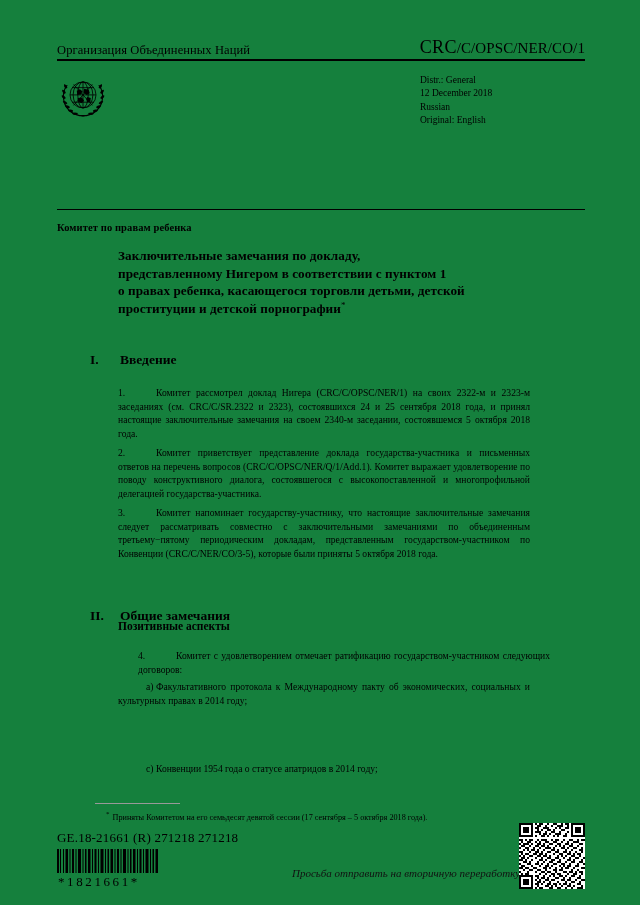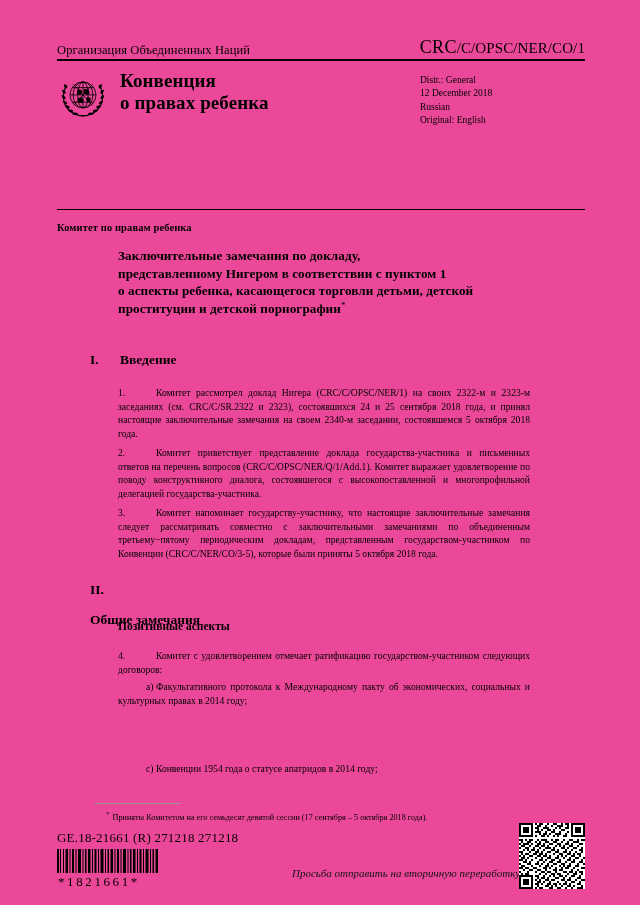--- a/index.html
+++ b/index.html
@@ -13,21 +13,21 @@
     position: relative;
     font-family: "Liberation Serif", "DejaVu Serif", serif;
     color: #000000;
     overflow: hidden;
   }
   .page {
     position: absolute;
     left: 0; top: 0;
     width: 640px;
     height: 905px;
-    background: #ec4899;
+    background: #15803d;
   }
 
   
   .masthead {
     position: absolute;
     left: 57px;
     top: 34px;
     width: 528px;
   }
   .mast-top {
@@ -284,71 +284,67 @@
             <path d="M83 34 q5 -4 3 -9 q-5 1 -6 7 z"></path>
             <path d="M85 44 q6 -3 5 -8 q-5 0 -7 6 z"></path>
             <path d="M85 54 q6 -2 6 -7 q-5 -1 -8 5 z"></path>
             <path d="M82 64 q6 -1 7 -6 q-5 -2 -9 4 z"></path>
             <path d="M77 72 q6 0 8 -5 q-5 -3 -10 2 z"></path>
             <path d="M70 79 q6 1 9 -3 q-4 -4 -10 0 z"></path>
             <path d="M61 84 q6 2 10 -2 q-4 -4 -11 -1 z"></path>
             <path d="M44 86 q6 3 12 0 q-6 -3 -12 0 z"></path>
           </g>
         </svg>
-        <div class="conv-title">
-          <div>Конвенция</div>
-          <div>о правах ребенка</div>
-        </div>
       </div>
 
       <div class="distr">
         <div>Distr.: General</div>
         <div>12 December 2018</div>
         <div>Russian</div>
         <div>Original: English</div>
       </div>
     </div>
   </div>
 
   <div class="rule-mid"></div>
 
   <div class="committee">Комитет по правам ребенка</div>
 
   <div class="doc-title">
     <div>Заключительные замечания по докладу,</div>
     <div>представленному Нигером в соответствии с пунктом 1</div>
-    <div>о аспекты ребенка, касающегося торговли детьми, детской</div>
+    <div>о правах ребенка, касающегося торговли детьми, детской</div>
     <div><span>проституции и детской порнографии</span><span class="ast">*</span></div>
   </div>
 
   <div class="sec-head" style="top:352px;">
     <span class="sec-num">I.</span>
     <span>Введение</span>
   </div>
 
   <div class="para" style="top:386px;">
     <span class="pnum">1.</span><span>Комитет рассмотрел доклад Нигера (CRC/C/OPSC/NER/1) на своих 2322-м и 2323-м заседаниях (см. CRC/C/SR.2322 и 2323), состоявшихся 24 и 25 сентября 2018 года, и принял настоящие заключительные замечания на своем 2340-м заседании, состоявшемся 5 октября 2018 года.</span>
   </div>
 
   <div class="para" style="top:446px;">
     <span class="pnum">2.</span><span>Комитет приветствует представление доклада государства-участника и письменных ответов на перечень вопросов (CRC/C/OPSC/NER/Q/1/Add.1). Комитет выражает удовлетворение по поводу конструктивного диалога, состоявшегося с высокопоставленной и многопрофильной делегацией государства-участника.</span>
   </div>
 
   <div class="para" style="top:506px;">
     <span class="pnum">3.</span><span>Комитет напоминает государству-участнику, что настоящие заключительные замечания следует рассматривать совместно с заключительными замечаниями по объединенным третьему−пятому периодическим докладам, представленным государством-участником по Конвенции (CRC/C/NER/CO/3-5), которые были приняты 5 октября 2018 года.</span>
   </div>
 
-  <div class="sec-head" style="top:582px;flex-direction:column;">
+  <div class="sec-head" style="top:608px;">
     <span class="sec-num">II.</span>
     <span>Общие замечания</span>
   </div>
 
   <div class="sub-head" style="top:620px;">Позитивные аспекты</div>
 
-  <div class="para" style="top:649px;">
+  <div class="para" style="top:649px;margin-left:20px;">
     <span class="pnum">4.</span><span>Комитет с удовлетворением отмечает ратификацию государством-участником следующих договоров:</span>
   </div>
 
   <div class="para" style="top:680px;">
     <span class="lnum">a)</span><span>Факультативного протокола к Международному пакту об экономических, социальных и культурных правах в 2014 году;</span>
   </div>
 
 
   <div class="para" style="top:762px;">
     <span class="lnum">c)</span><span>Конвенции 1954 года о статусе апатридов в 2014 году;</span>

